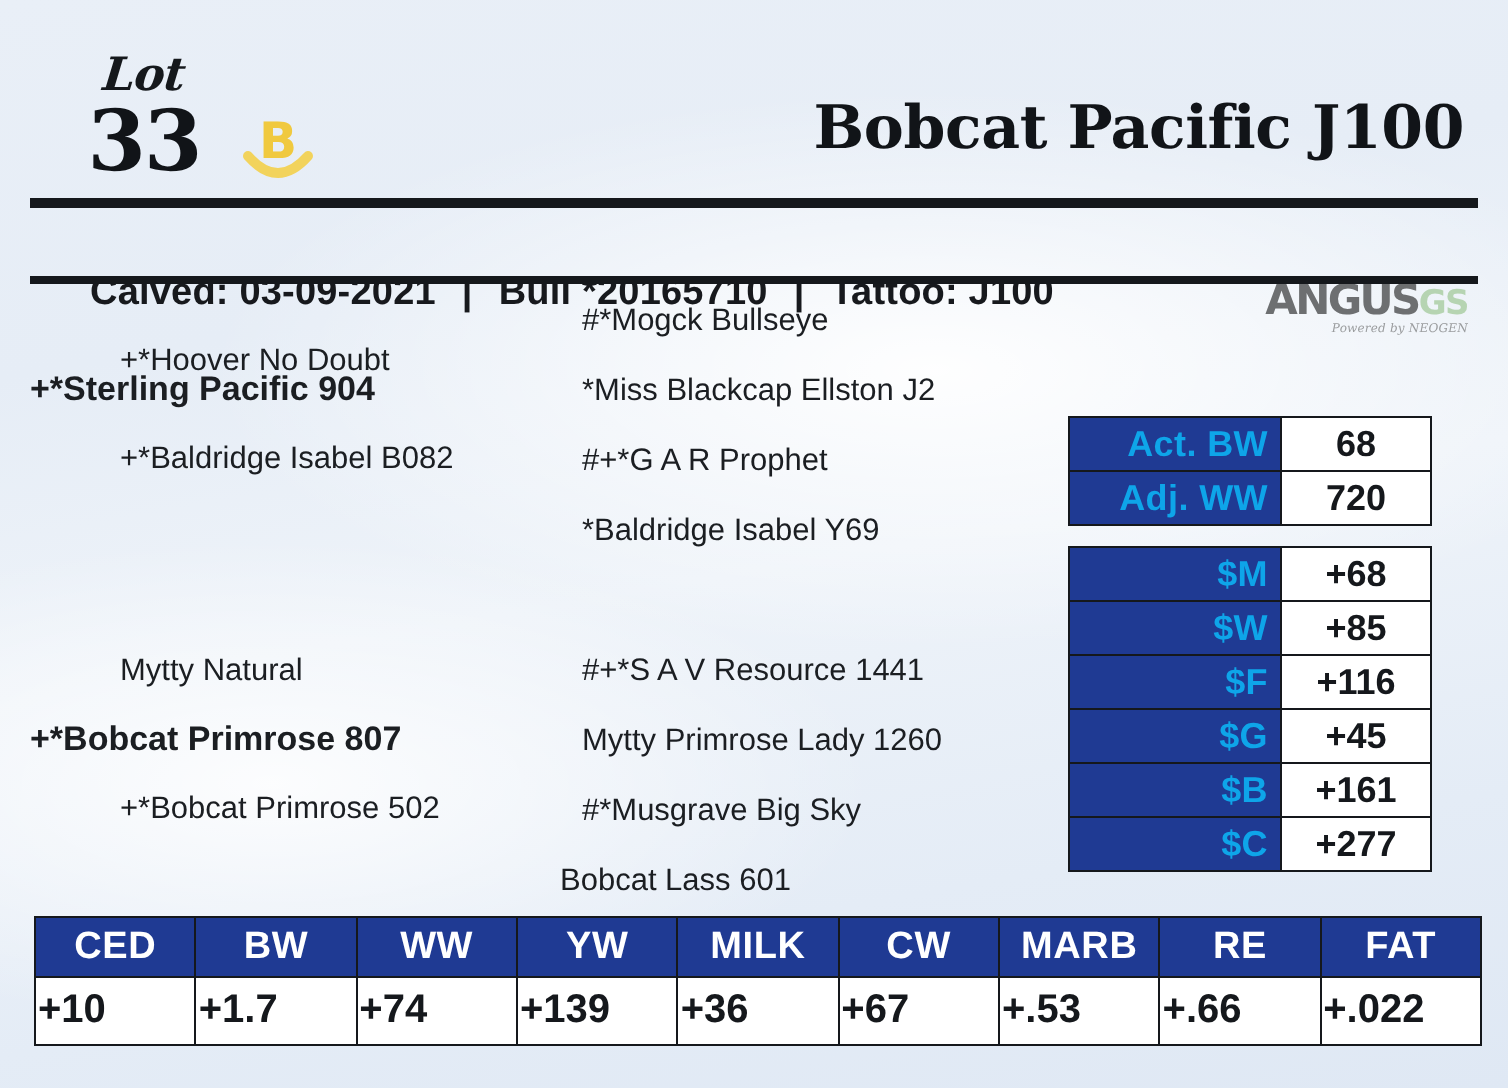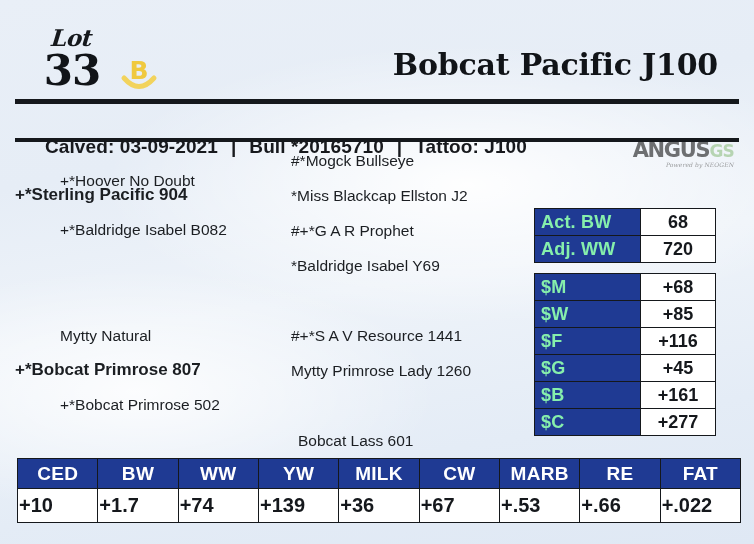--- a/index.html
+++ b/index.html
@@ -60,21 +60,21 @@
   }
   .badge-b {
     position: absolute;
     left: 118px;
     top: 54px;
     width: 42px;
     height: 40px;
   }
   .animal-name {
     position: absolute;
-    right: 36px;
+    right: 22px;
     top: 48px;
     font-family: "DejaVu Serif", serif;
     font-weight: bold;
     font-size: 30px;
     line-height: 34px;
     color: #111418;
     letter-spacing: -0.2px;
     white-space: nowrap;
   }
 
@@ -186,21 +186,22 @@
   }
   .stat-table td {
     border: 1px solid #15181c;
     height: 26px;
     padding: 0 6px;
     font-size: 18px;
     font-weight: bold;
   }
   .stat-table td.k {
     background: #1f3a93;
-    color: #86efac;
+    color: #0ea5e9;
+    text-align: right;
     width: 93px;
     letter-spacing: 0.2px;
   }
   .stat-table td.v {
     background: #ffffff;
     color: #15181c;
     text-align: center;
   }
   .stats-gap {
     height: 10px;
@@ -283,21 +284,22 @@
     <div class="ped-line" style="left:291px; top:45px;">*Miss Blackcap Ellston J2</div>
     <div class="ped-line" style="left:291px; top:80px;">#+*G A R Prophet</div>
     <div class="ped-line" style="left:291px; top:115px;text-align:right;">*Baldridge Isabel Y69</div>
 
     <div class="ped-line" style="left:60px; top:185px;">Mytty Natural</div>
     <div class="ped-line bold" style="left:15px; top:219px;">+*Bobcat Primrose 807</div>
     <div class="ped-line" style="left:60px; top:254px;">+*Bobcat Primrose 502</div>
 
     <div class="ped-line" style="left:291px; top:185px;">#+*S A V Resource 1441</div>
     <div class="ped-line" style="left:291px; top:220px;">Mytty Primrose Lady 1260</div>
-    <div class="ped-line" style="left:298px; top:290px;">Bobcat Lass 601</div>
+    <div class="ped-line" style="left:291px; top:255px;">#*Musgrave Big Sky</div>
+    <div class="ped-line" style="left:280px; top:290px;">Bobcat Lass 601</div>
   </div>
 
   <div class="stats">
 
     <table class="stat-table">
       <tbody>
         <tr>
           <td class="k">Act. BW</td>
           <td class="v">68</td>
         </tr>

